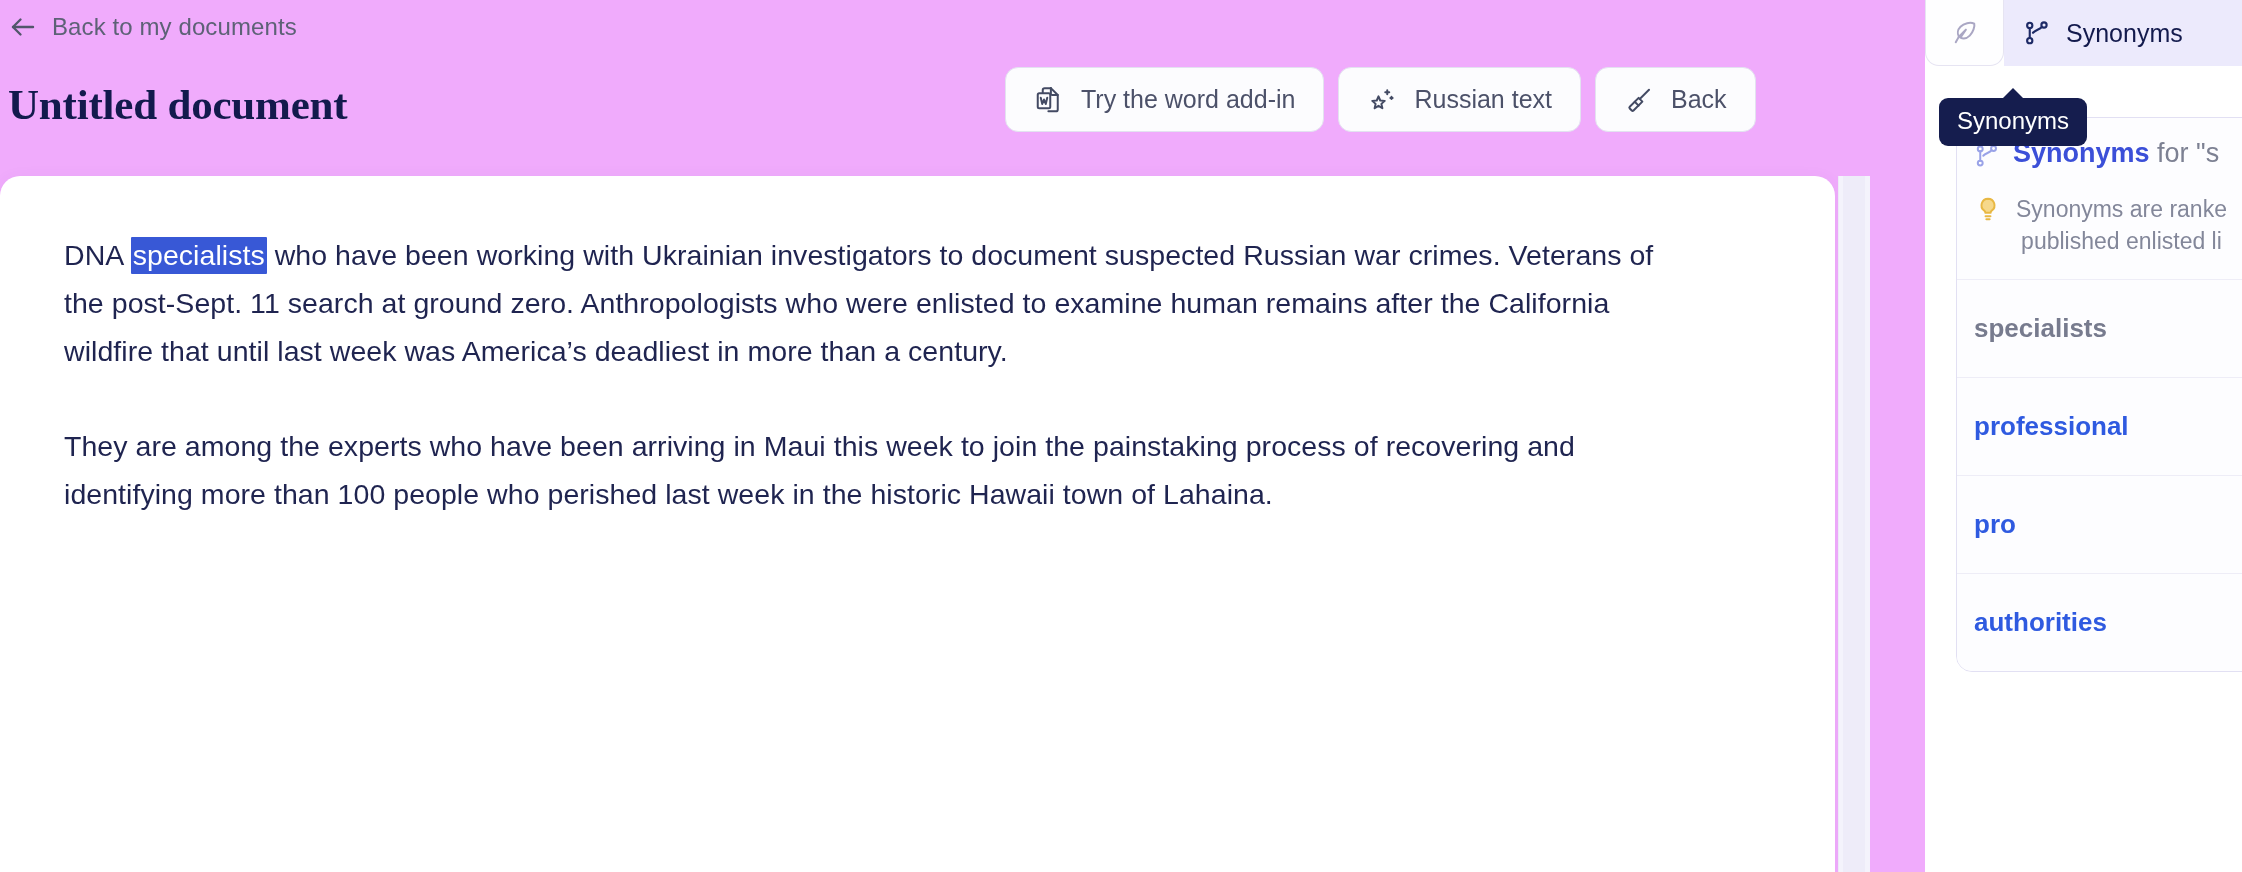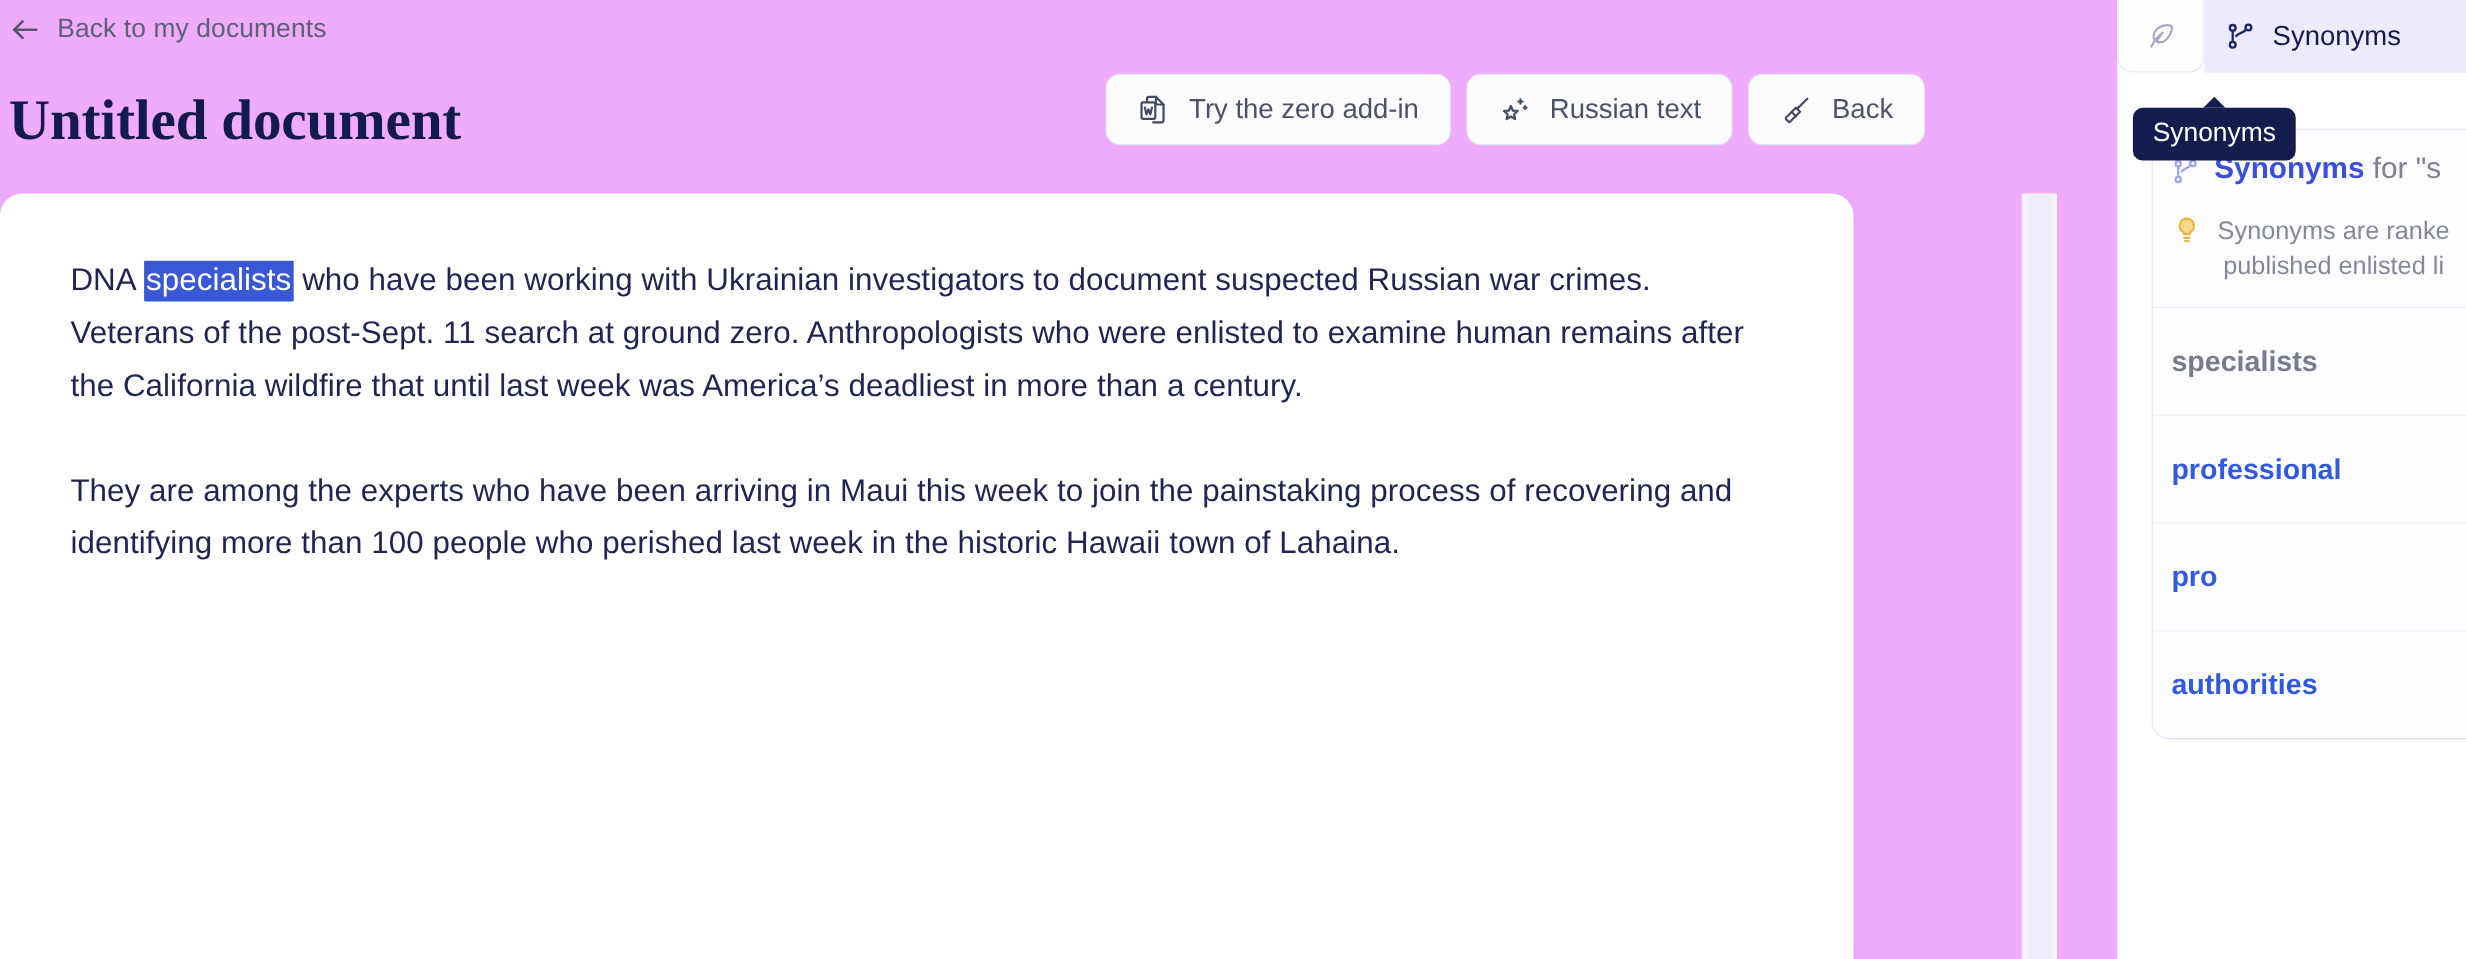--- a/index.html
+++ b/index.html
@@ -55,21 +55,21 @@
     height: 100px;
     display: flex;
     align-items: flex-start;
   }
   .doc-title {
     position: absolute;
     left: 8px;
     top: 10px;
     font-family: "Liberation Serif", serif;
     font-weight: bold;
-    font-size: 52px;
+    font-size: 43px;
     color: #131a4d;
     letter-spacing: -0.2px;
     white-space: nowrap;
   }
 
   .toolbar {
     position: absolute;
     left: 1005px;
     top: 67px;
     display: flex;
@@ -98,21 +98,21 @@
     font-size: 25px;
     color: #4c5169;
     line-height: 1;
   }
 
   
   .editor-card {
     position: absolute;
     left: 0;
     top: 176px;
-    width: 1685px;
+    width: 1835px;
     height: 696px;
     background: #ffffff;
     border-radius: 20px 20px 0 0;
     box-shadow: 0 2px 16px rgba(80, 80, 140, 0.06);
     overflow: hidden;
   }
   .editor-body {
     position: absolute;
     left: 64px;
     top: 55px;
@@ -327,21 +327,21 @@
       <div class="tb-btn">
         <span>
           <svg class="tb-ico" viewBox="0 0 24 24" fill="none" stroke="currentColor" stroke-width="1.6" stroke-linecap="round" stroke-linejoin="round">
             <path d="M13.5 2.5H8.5a1.5 1.5 0 0 0-1.5 1.5v2"></path>
             <path d="M13.5 2.5 19 8v11.5a1.5 1.5 0 0 1-1.5 1.5h-6"></path>
             <path d="M13.5 2.5V7a1 1 0 0 0 1 1H19"></path>
             <rect x="3" y="6.5" width="10" height="12" rx="1.2"></rect>
             <path d="M5.4 10.2l1.2 5 1.4-3.6 1.4 3.6 1.2-5"></path>
           </svg>
         </span>
-        <span class="tb-label">Try the zero add-in</span>
+        <span class="tb-label">Try the word add-in</span>
       </div>
 
       <div class="tb-btn">
         <span>
           <svg class="tb-ico" viewBox="0 0 24 24" fill="none" stroke="currentColor" stroke-width="1.6" stroke-linecap="round" stroke-linejoin="round">
             <path d="M9.2 9.1 10.6 12.4 14.2 12.7 11.5 15.1 12.3 18.6 9.2 16.7 6.1 18.6 6.9 15.1 4.2 12.7 7.8 12.4 Z"></path>
             <path d="M16.2 4.2v3.2M14.6 5.8h3.2"></path>
             <path d="M19.6 9.4v1.8M18.7 10.3h1.8"></path>
           </svg>
         </span>

